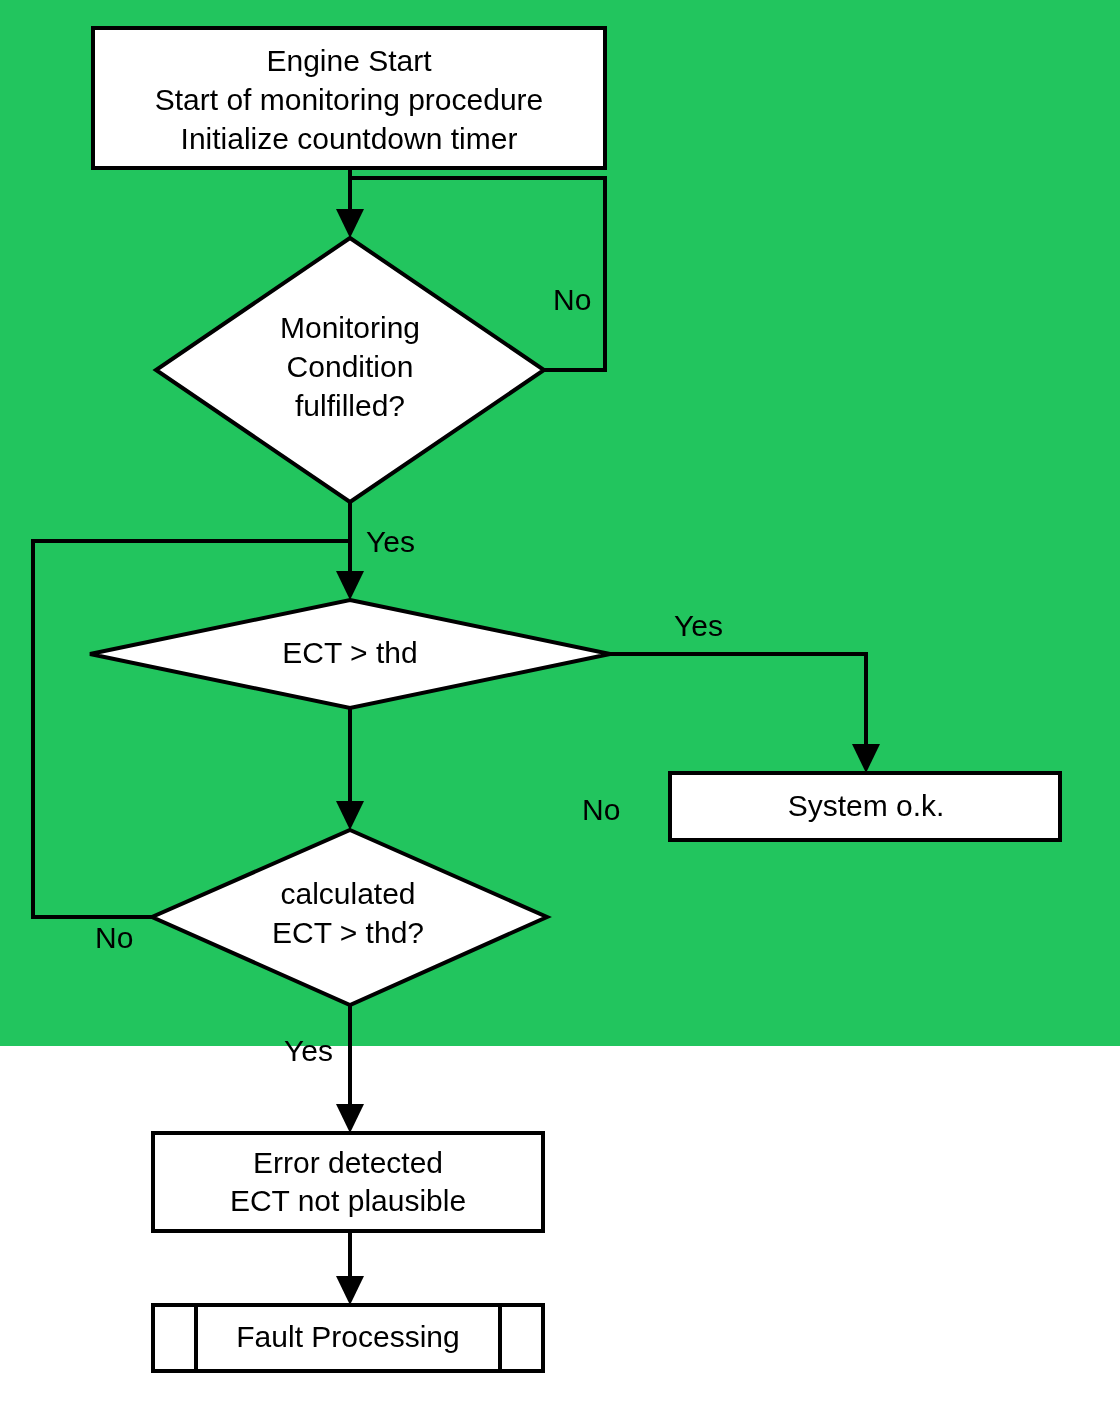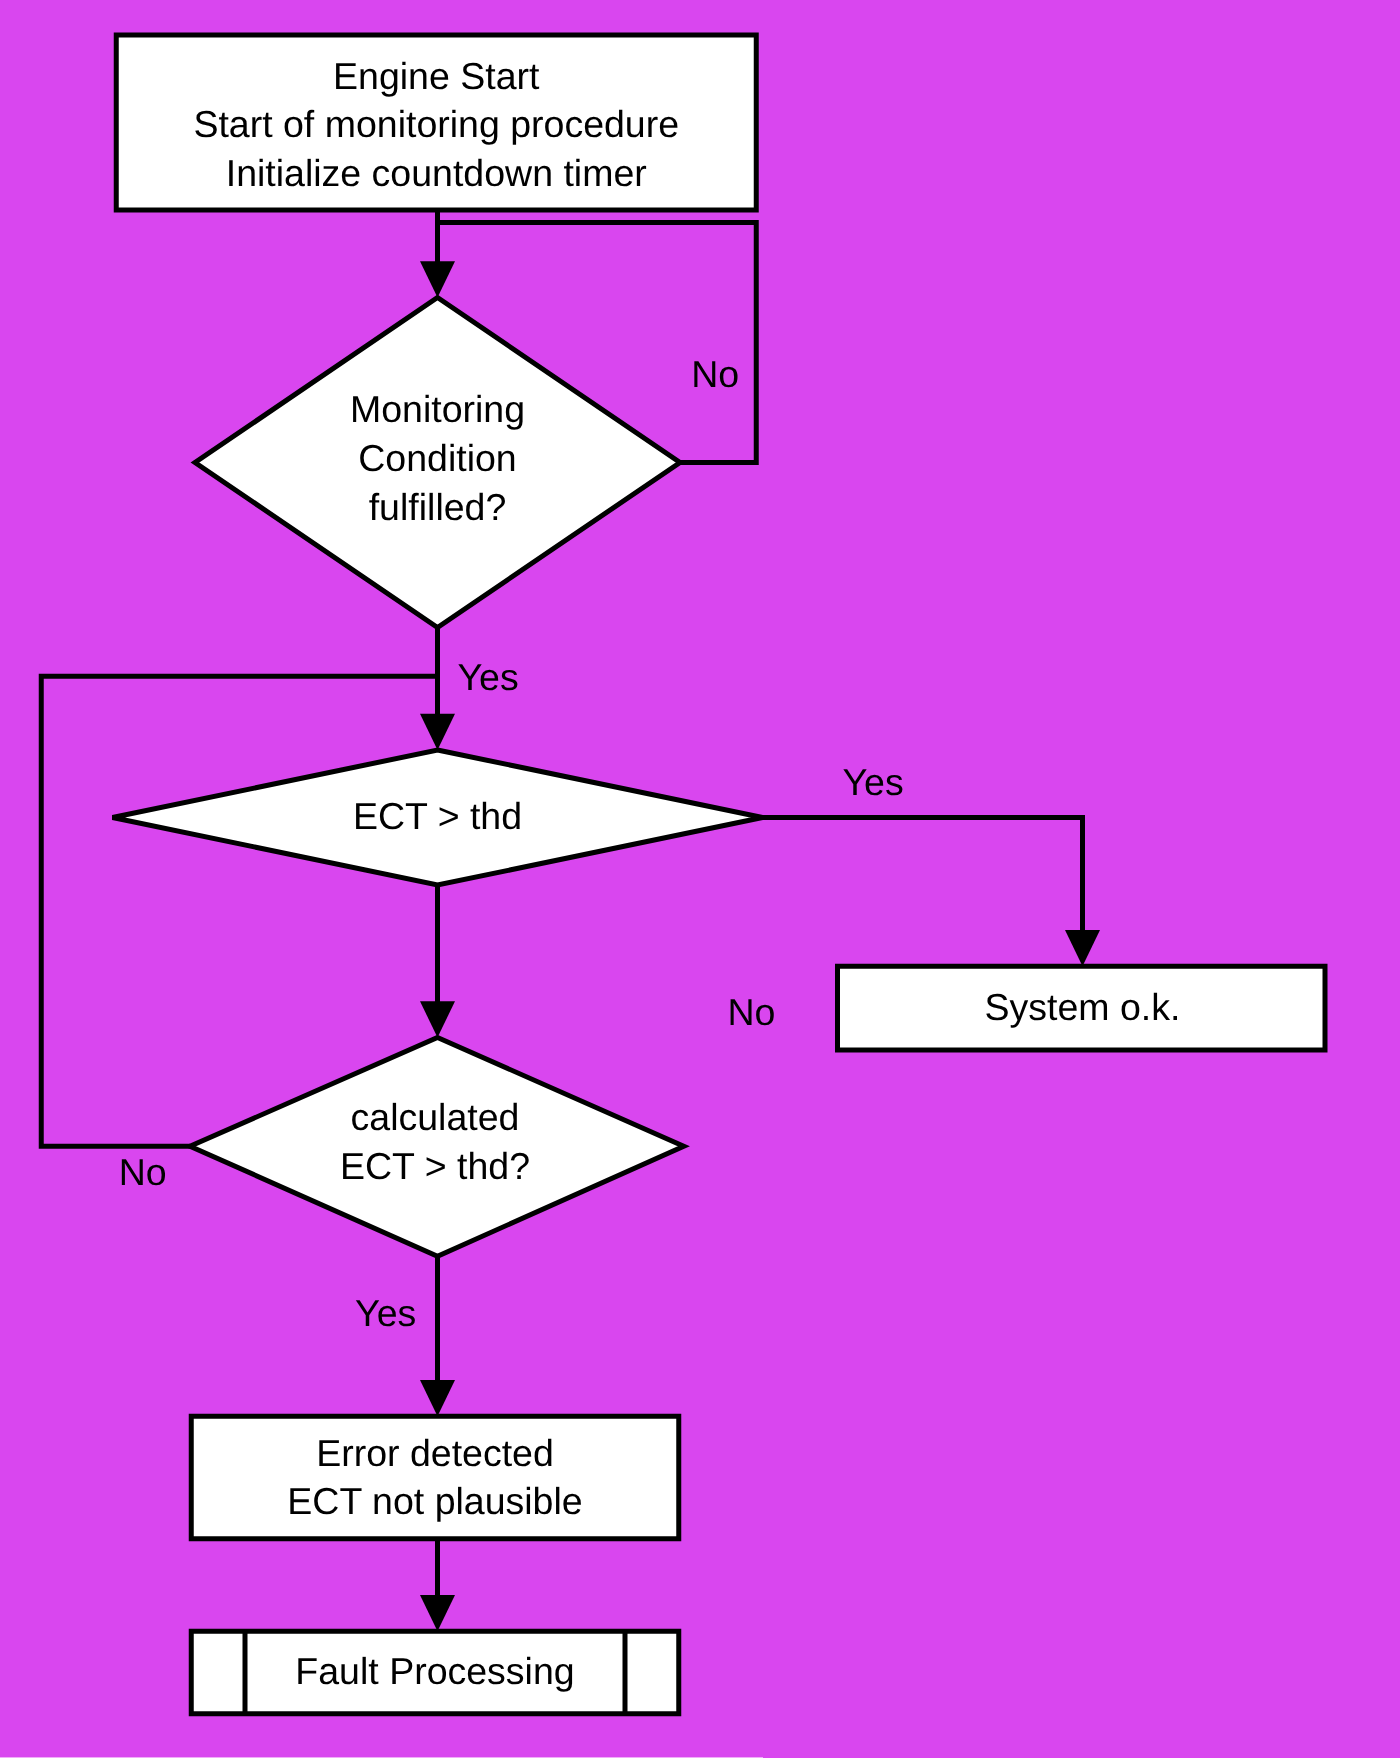--- a/index.html
+++ b/index.html
@@ -11,22 +11,22 @@
   body {
     width: 1120px;
     height: 1406px;
     font-family: "Liberation Sans", sans-serif;
     color: #000000;
     overflow: hidden;
   }
   #flowchart-root {
     position: relative;
     width: 1120px;
-    height: 1406px;
-    background: #d946ef;
+    height: 1046px;
+    background: #22c55e;
   }
   svg.diagram {
     display: block;
     width: 1120px;
     height: 1406px;
   }
   .node-shape {
     fill: #ffffff;
     stroke: #000000;
     stroke-width: 4;

